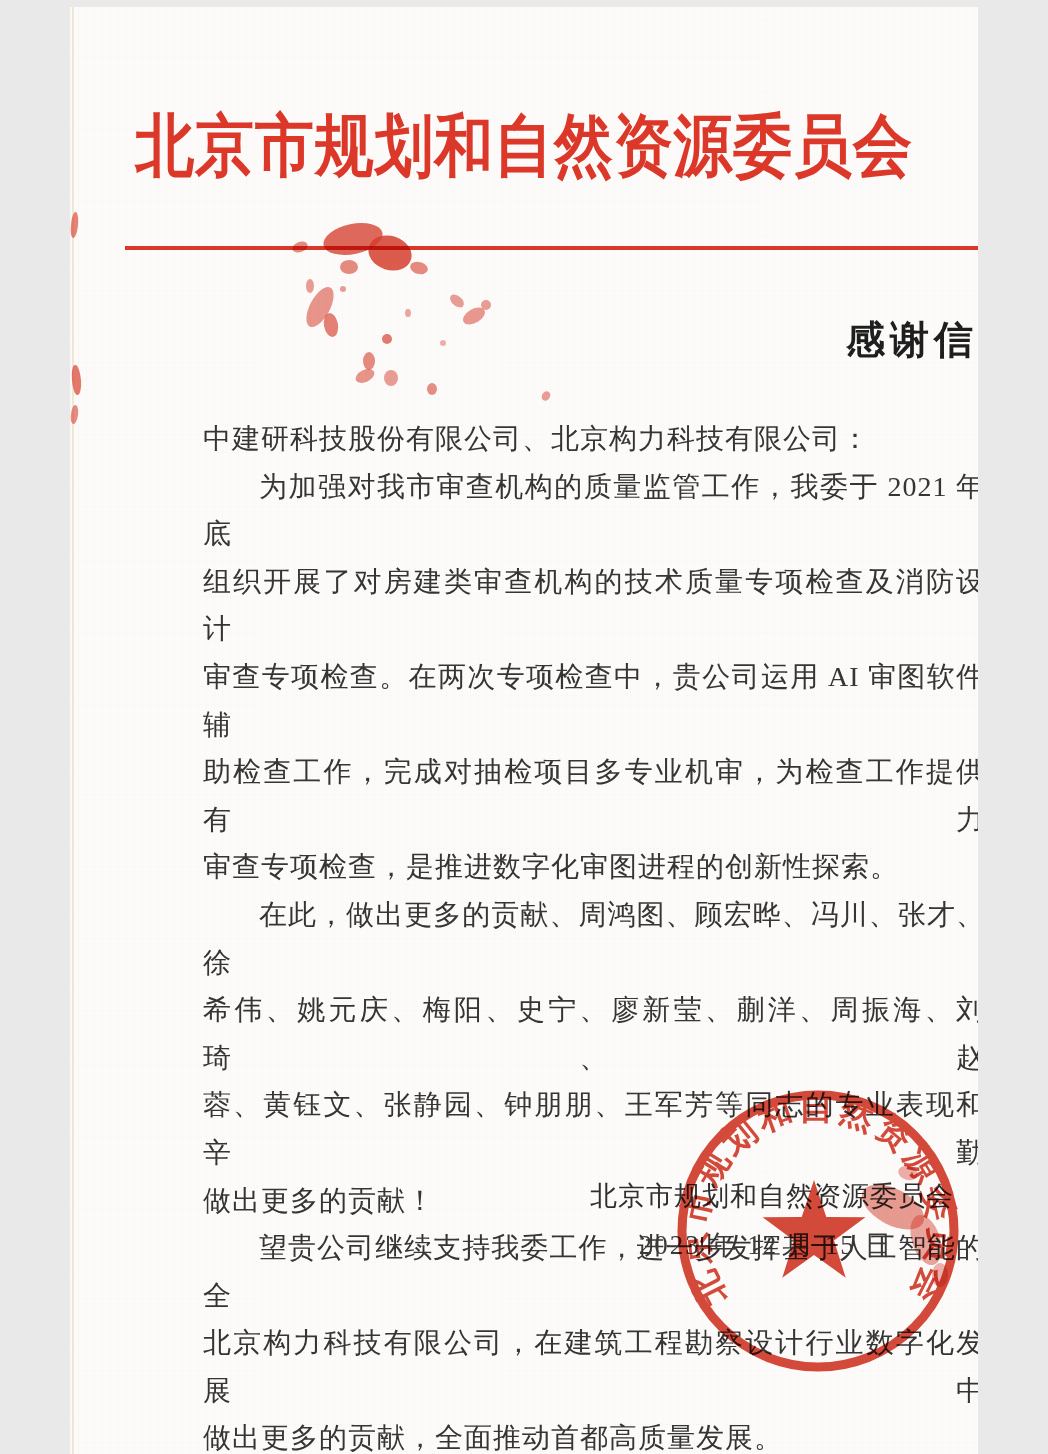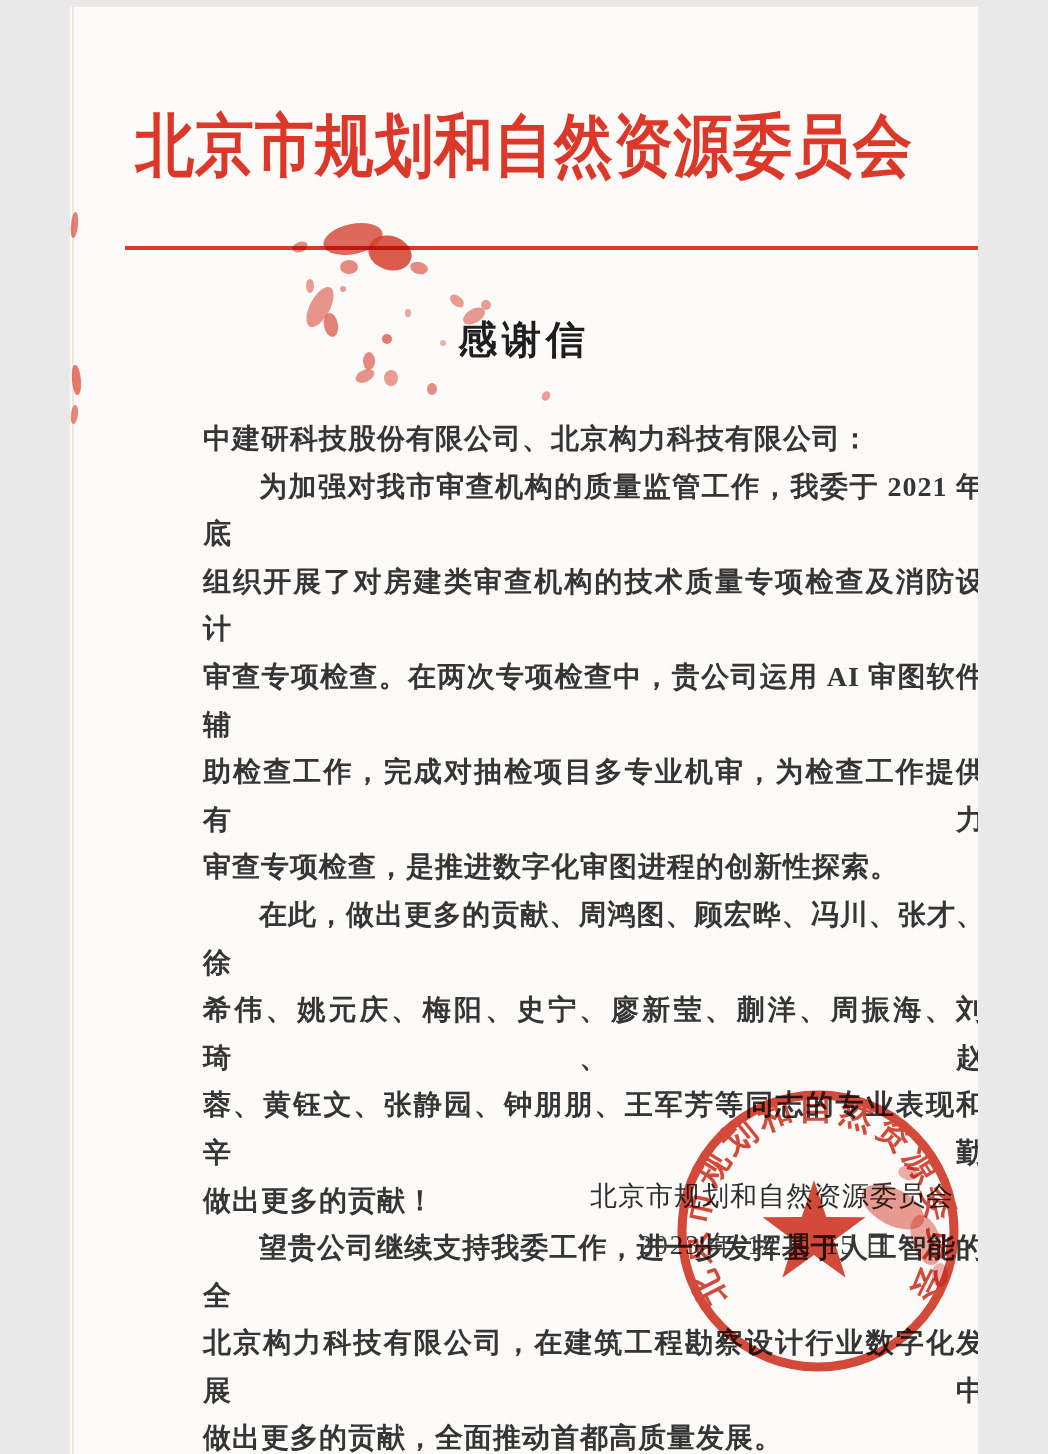--- a/index.html
+++ b/index.html
@@ -26,30 +26,30 @@
     color: #dc382a;
     transform: scaleX(0.92) scaleY(1.06);
     white-space: nowrap;
   }
   .rule {
     position: absolute; top: 239px; left: 55px; width: 930px; height: 4px;
     background: #da382b;
   }
   .doc-title {
     position: absolute; top: 306px; left: 0; width: 100%;
-    text-align: center;
+    text-align: right;
     font-size: 39px; font-weight: bold; letter-spacing: 5px;
     color: #1e1e1e;
   }
   .body-block {
     position: absolute; top: 408px; left: 133px; width: 782px;
     font-size: 28px; line-height: 47.6px; color: #353535;
     letter-spacing: 1px;
   }
-  .line { white-space: nowrap; font-weight: bold; }
+  .line { white-space: nowrap; }
   .line.j { white-space: normal; text-align: justify; text-align-last: justify; }
   .line.indent { text-indent: 2em; }
   .sign-org {
     position: absolute; top: 1171px; left: 520px; width: 352px;
     font-size: 27px; color: #2e2e2e; letter-spacing: 1px;
     text-align: center; white-space: nowrap;
   }
   .sign-date {
     position: absolute; top: 1220px; left: 520px; width: 352px;
     font-size: 27px; color: #3a3a3a; letter-spacing: 2px;

